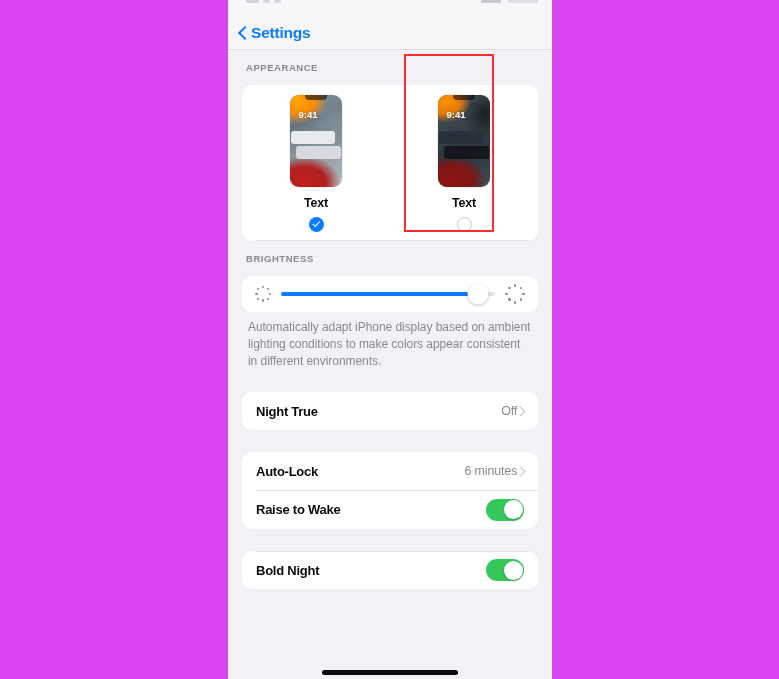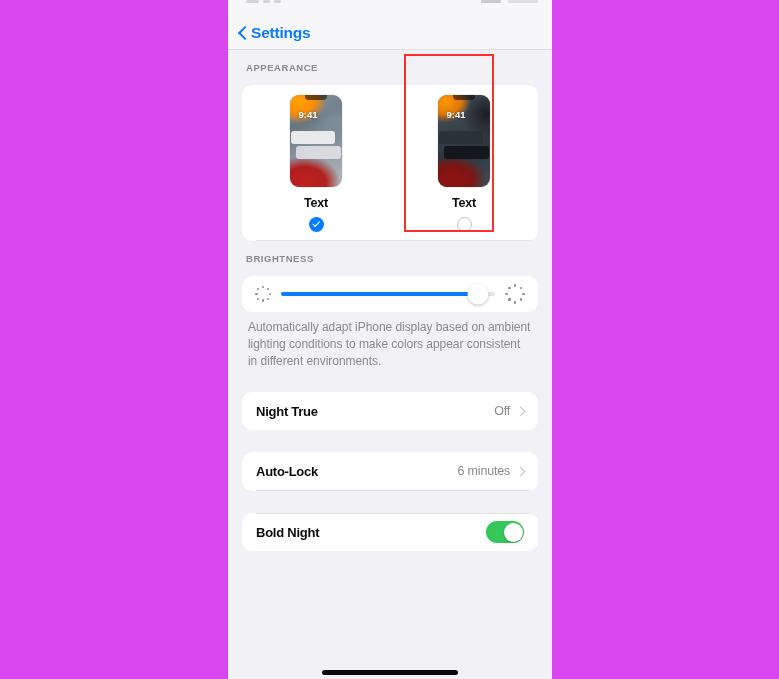--- a/index.html
+++ b/index.html
@@ -124,21 +124,21 @@
     transform: rotate(-45deg) translate(0.5px, -0.8px);
   }
 
   .sep { height: 0.5px; background: #e3e3e6; margin-left: 14px; }
 
   .row {
     display: flex; align-items: center; justify-content: space-between;
     padding: 0 14px; height: 38px; cursor: pointer;
   }
   .row-label { font-size: 13px; font-weight: 700; color: #0b0b0c; letter-spacing: -0.25px; }
-  .row-right { display: flex; align-items: center; gap: 7px; }
+  .row-right { display: flex; align-items: center; }
   .row-value { font-size: 12.5px; color: #8a8a8e; letter-spacing: -0.2px; }
   .chev { width: 7px; height: 7px; border-right: 1.6px solid #c2c2c6; border-top: 1.6px solid #c2c2c6; transform: rotate(45deg); }
 
   
   .toggle { width: 38px; height: 22px; border-radius: 11px; position: relative; cursor: pointer; }
   .toggle.off { background: #e6e6e9; }
   .toggle.on { background: #34c759; }
   .toggle .knob {
     position: absolute; top: 1.5px; width: 19px; height: 19px; border-radius: 50%;
     background: #fff; box-shadow: 0 1px 2.5px rgba(0,0,0,0.22);
@@ -303,20 +303,26 @@
 
       <div class="card">
         <div class="row">
           <span class="row-label">Auto-Lock</span>
           <div class="row-right">
             <span class="row-value">6 minutes</span>
             <span class="chev"></span>
           </div>
         </div>
         <div class="sep"></div>
+        <div class="row">
+          <span class="row-label">Raise to Wake</span>
+          <div class="toggle on">
+            <span class="knob"></span>
+          </div>
+        </div>
       </div>
 
       <div class="gap-md"></div>
 
       <div class="card">
         <div class="sep"></div>
         <div class="row">
           <span class="row-label">Bold Night</span>
           <div class="toggle on">
             <span class="knob"></span>

